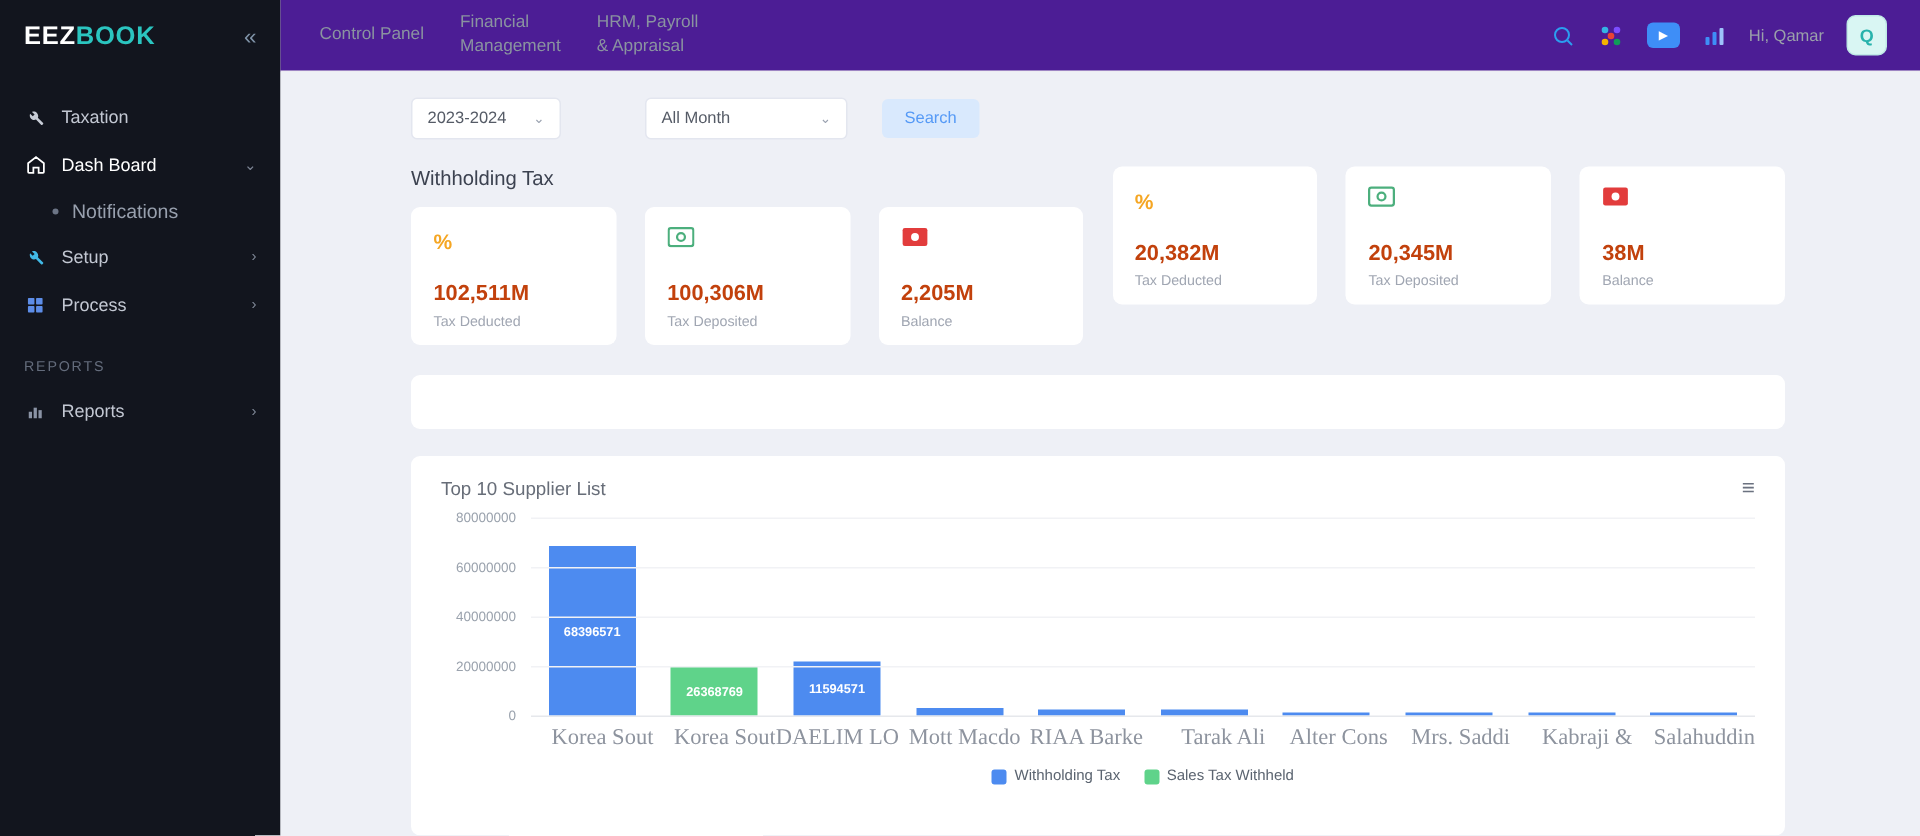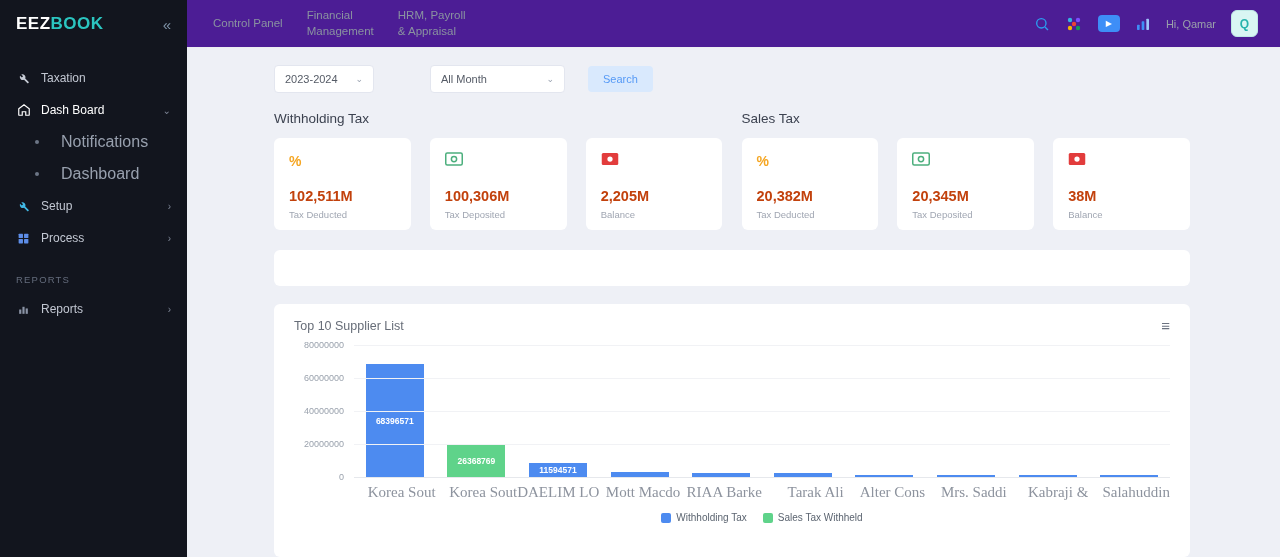--- a/index.html
+++ b/index.html
@@ -15,21 +15,21 @@
   .snav { padding-top:14px; font-size:12px; }
   .nav-item { display:flex; align-items:center; gap:10px; padding:9px 16px; cursor:pointer; color:#c2c7d2; }
   .nav-item .mlabel { flex:1; }
   .nav-item .chev { font-size:10px; color:#7d8595; }
   .nav-item.active { color:#ffffff; }
   .icon { display:inline-flex; align-items:center; justify-content:center; width:15px; }
   .ic-tax { color:#c7ccd6; }
   .ic-setup { color:#41b9e6; }
   .ic-process { color:#5d8de8; }
   .ic-reports { color:#8a93a5; }
-  .sub-item { display:flex; align-items:center; gap:22px; padding:7px 16px 7px 35px; font-size:16px; color:#98a0ae; cursor:pointer; }
+  .sub-item { display:flex; align-items:center; gap:9px; padding:7px 16px 7px 35px; font-size:13px; color:#98a0ae; cursor:pointer; }
   .dot { width:4px; height:4px; border-radius:50%; background:#6c7586; flex-shrink:0; }
   .section-label { padding:20px 16px 8px; font-size:9.5px; color:#646c7c; letter-spacing:1.2px; }
 
   
   .main-col { flex:1; display:flex; flex-direction:column; min-width:0; }
   .hdr { height:48px; background:#4c1d95; display:flex; align-items:center; padding:0 22px 0 26px; border-bottom:1px solid #ededf2; flex-shrink:0; }
   .hnav { display:flex; gap:24px; align-items:center; }
   .hnav-item { font-size:11.5px; color:#8a93a0; line-height:1.35; cursor:pointer; }
   .hdr-right { margin-left:auto; display:flex; align-items:center; gap:15px; }
   .hicon { cursor:pointer; display:flex; align-items:center; }
@@ -105,24 +105,20 @@
               <path d="M3 10l9-7 9 7v10a1 1 0 0 1-1 1h-5v-6h-6v6H4a1 1 0 0 1-1-1z"></path>
             </svg>
         </span>
         <span class="mlabel">Dash Board</span>
         <span class="chev">⌄</span>
       </div>
       <div class="sub-item">
         <span class="dot"></span>
         <span>Notifications</span>
       </div>
-      <div class="sub-item">
-        <span class="dot"></span>
-        <span>Dashboard</span>
-      </div>
       <div class="nav-item">
         <span class="icon ic-setup">
           <svg viewBox="0 0 24 24" width="13" height="13" fill="currentColor">
               <path d="M21.7 18.6l-6.5-6.5c.9-2 .5-4.4-1.1-6.1C12.4 4.3 10 3.9 8 4.8l3.2 3.2-2.3 2.3L5.7 7.1c-.9 2-.5 4.4 1.1 6.1 1.7 1.7 4.1 2 6.1 1.1l6.5 6.5c.3.3.8.3 1.1 0l1.2-1.2c.3-.3.3-.8 0-1z"></path>
             </svg>
         </span>
         <span class="mlabel">Setup</span>
         <span class="chev">›</span>
       </div>
       <div class="nav-item">
@@ -245,21 +241,20 @@
                     </svg>
               </span>
                 </div>
               <div class="card-value">2,205M</div>
               <div class="card-label">Balance</div>
             </div>
           </div>
         </section>
 
         <section class="tax-group">
-          <div class="group-title">Sales Tax</div>
           <div class="cards">
             <div class="card">
               <div class="card-icon">
                   <span class="pct">%</span>
                 </div>
               <div class="card-value">20,382M</div>
               <div class="card-label">Tax Deducted</div>
             </div>
             <div class="card">
               <div class="card-icon">
@@ -303,21 +298,21 @@
                   <div class="bar" style="height: 113px; background: rgb(77, 139, 240);">
                     <span class="bar-label">68396571</span>
                   </div>
                 </div>
                 <div class="cell">
                   <div class="bar" style="height: 33px; background: rgb(95, 211, 138);">
                     <span class="bar-label">26368769</span>
                   </div>
                 </div>
                 <div class="cell">
-                  <div class="bar" style="height: 14px; background: rgb(77, 139, 240);">
+                  <div class="bar" style="height: 36px; background: rgb(77, 139, 240);">
                     <span class="bar-label">11594571</span>
                   </div>
                 </div>
                 <div class="cell">
                   <div class="bar" style="height: 5px; background: rgb(77, 139, 240);"></div>
                 </div>
                 <div class="cell">
                   <div class="bar" style="height: 4px; background: rgb(77, 139, 240);"></div>
                 </div>
                 <div class="cell">

